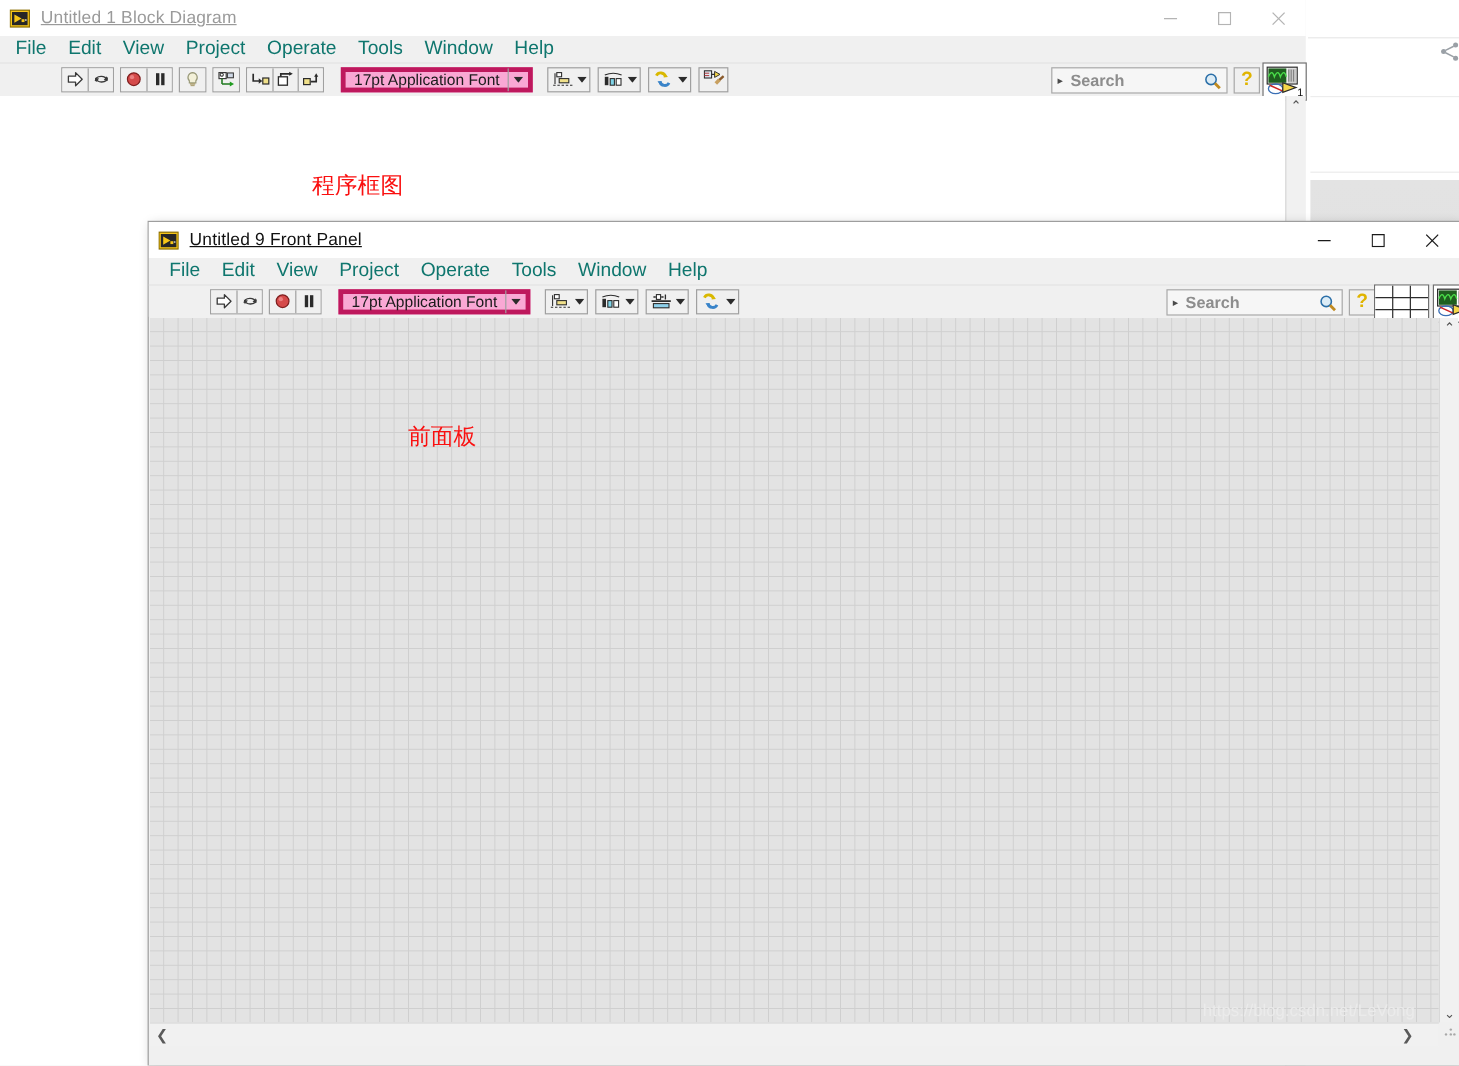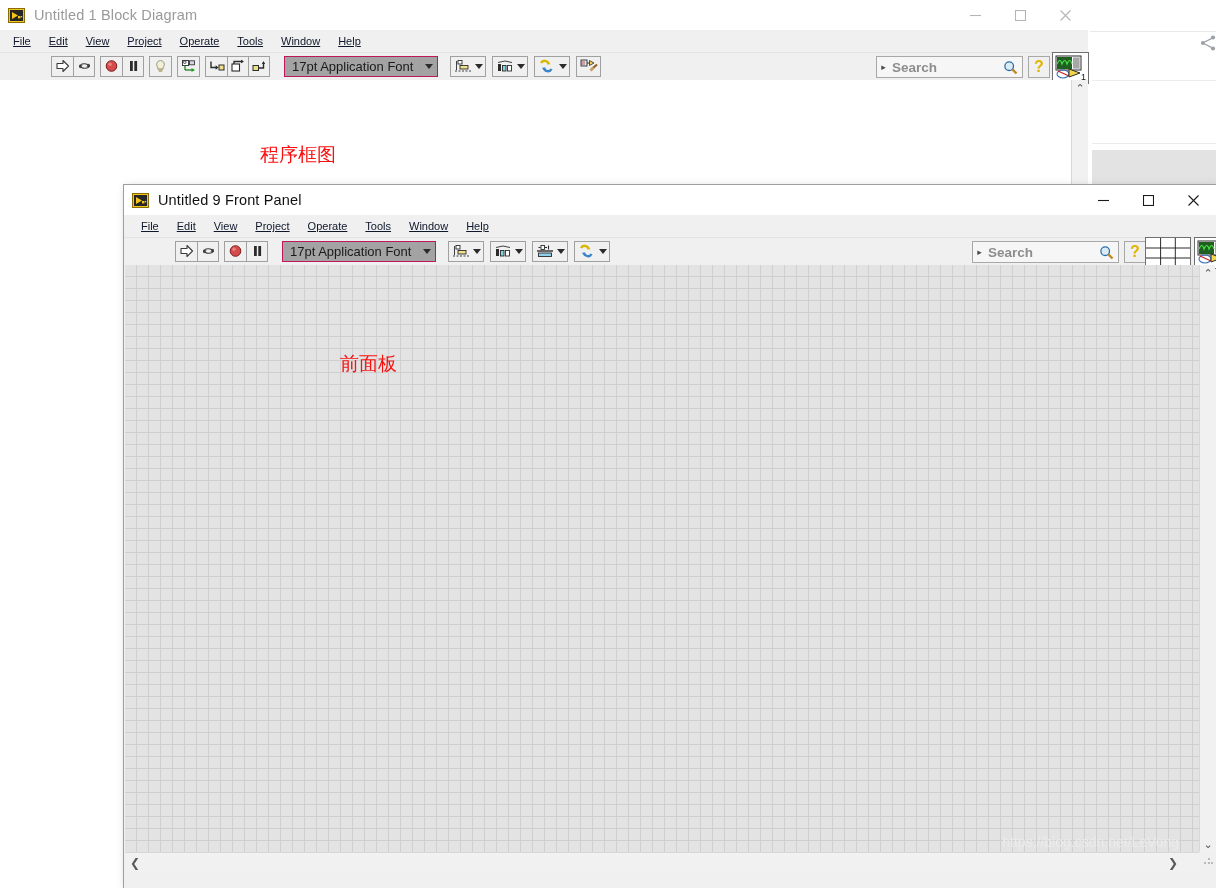--- a/index.html
+++ b/index.html
@@ -46,55 +46,55 @@
   
   .lvwin { position: absolute; background: #f0f0f0; }
   .titlebar {
     position: relative; height: 30px; background: #ffffff;
     display: flex; align-items: center;
   }
   .title-icon { margin-left: 8px; width: 17px; height: 17px; flex: 0 0 17px; }
   .title-text {
     margin-left: 9px; font-size: 14.5px; letter-spacing: 0.15px;
     white-space: nowrap;
+    text-decoration: underline;
   }
   .title-text.inactive { color: #9a9a9a; }
   .title-text.active { color: #111111; }
   .wincontrols { position: absolute; right: 0; top: 0; height: 30px; display: flex; }
   .wc {
     width: 45px; height: 30px; display: flex; align-items: center; justify-content: center;
   }
   .wc svg { display: block; }
 
   .menubar {
     height: 22px; background: #f0f0f0; display: flex; align-items: center;
     padding-left: 4px;
   }
   .menuitem {
-    font-size: 11px; color: #0f172a; padding: 0 9px; line-height: 22px;
+    font-size: 16px; color: #0f766e; padding: 0 9px; line-height: 22px;
     white-space: nowrap;
-    text-decoration: underline;
   }
 
   .toolbar {
     height: 27px; background: #f0f0f0; display: flex; align-items: center;
     border-top: 1px solid #e3e3e3;
     position: relative;
   }
   .tb-group {
     display: flex; align-items: center; height: 21px;
     border: 1px solid #a0a0a0; background: #f0f0f0; margin-left: 5px;
   }
   .tb-btn {
     width: 21px; height: 19px; display: flex; align-items: center; justify-content: center;
     background: #f0f0f0;
   }
   .tb-btn + .tb-btn { border-left: 1px solid #a0a0a0; }
   .tb-combo {
-    height: 21px; border: 1px solid #be185d; background: #a3a3a3;
+    height: 21px; border: 4px solid #be185d; background: #f9a8d4;
     display: flex; align-items: center; margin-left: 6px; text-align: right;
   }
   .tb-combo-text {
     font-size: 13px; color: #1a1a1a; padding: 0 7px; line-height: 19px; white-space: nowrap;
   }
   .tb-combo-arrow {
     width: 17px; height: 19px; border-left: 1px solid #a0a0a0;
     display: flex; align-items: center; justify-content: center;
   }
   .tb-dd {

